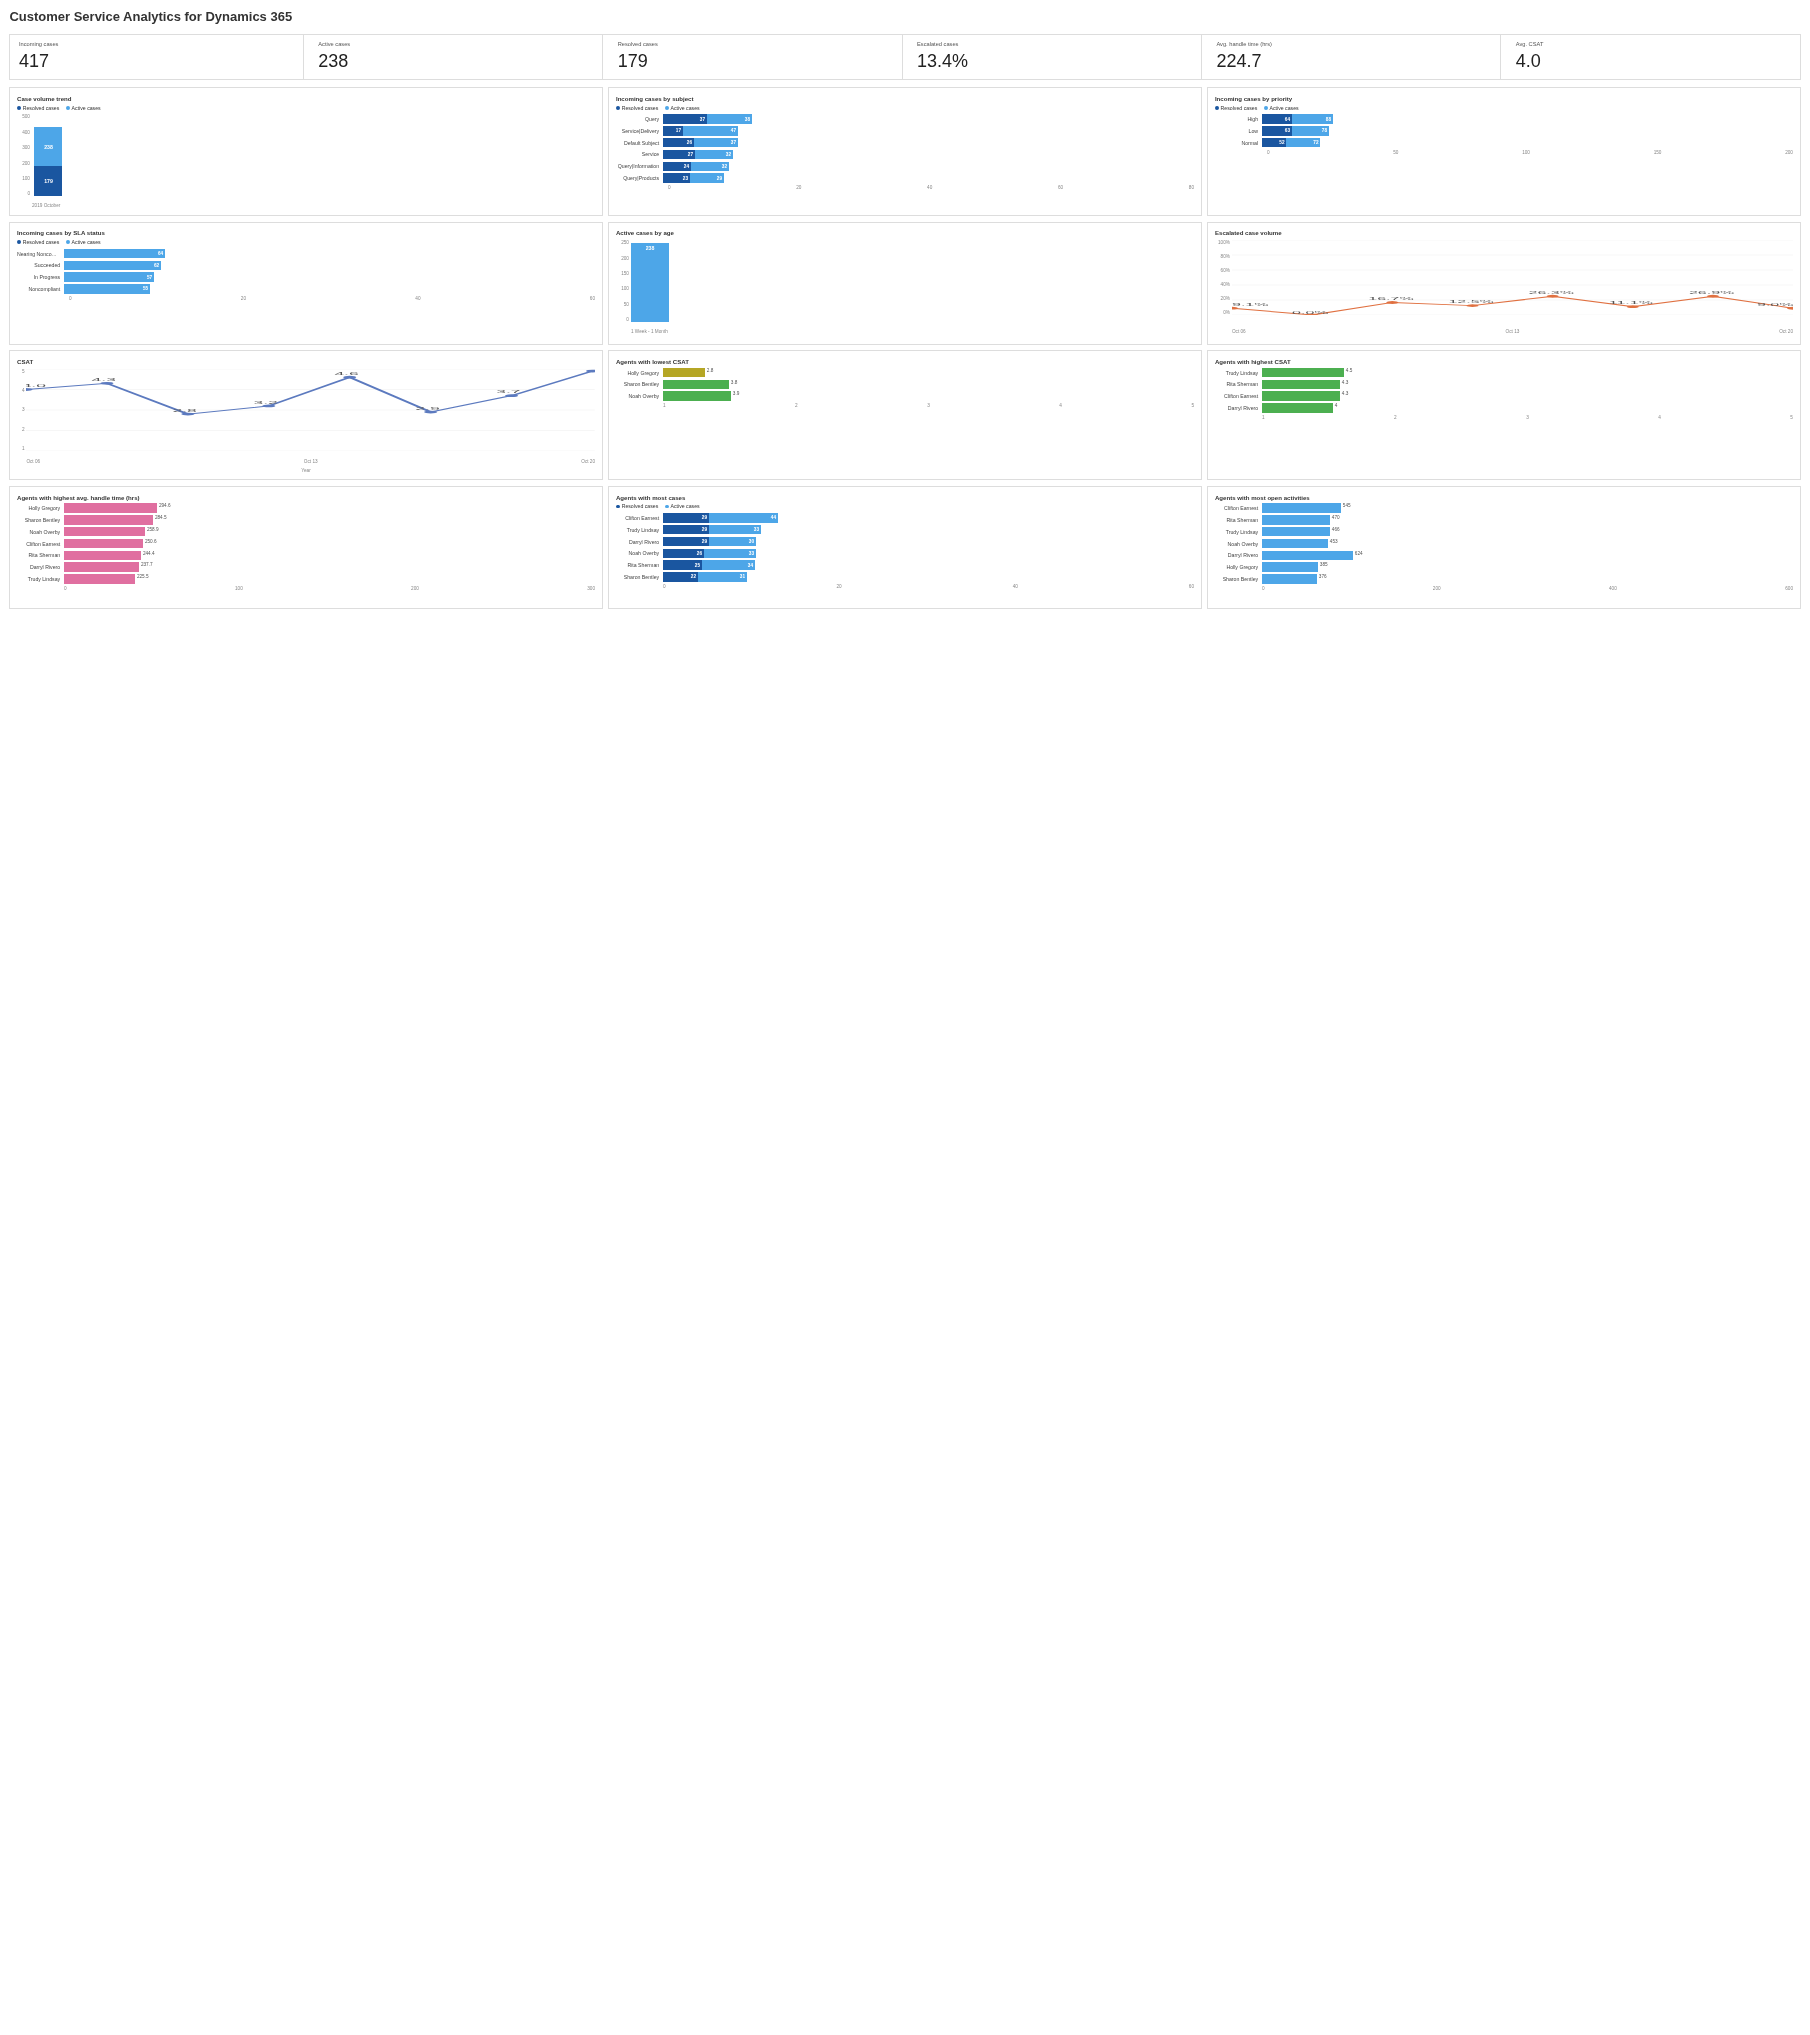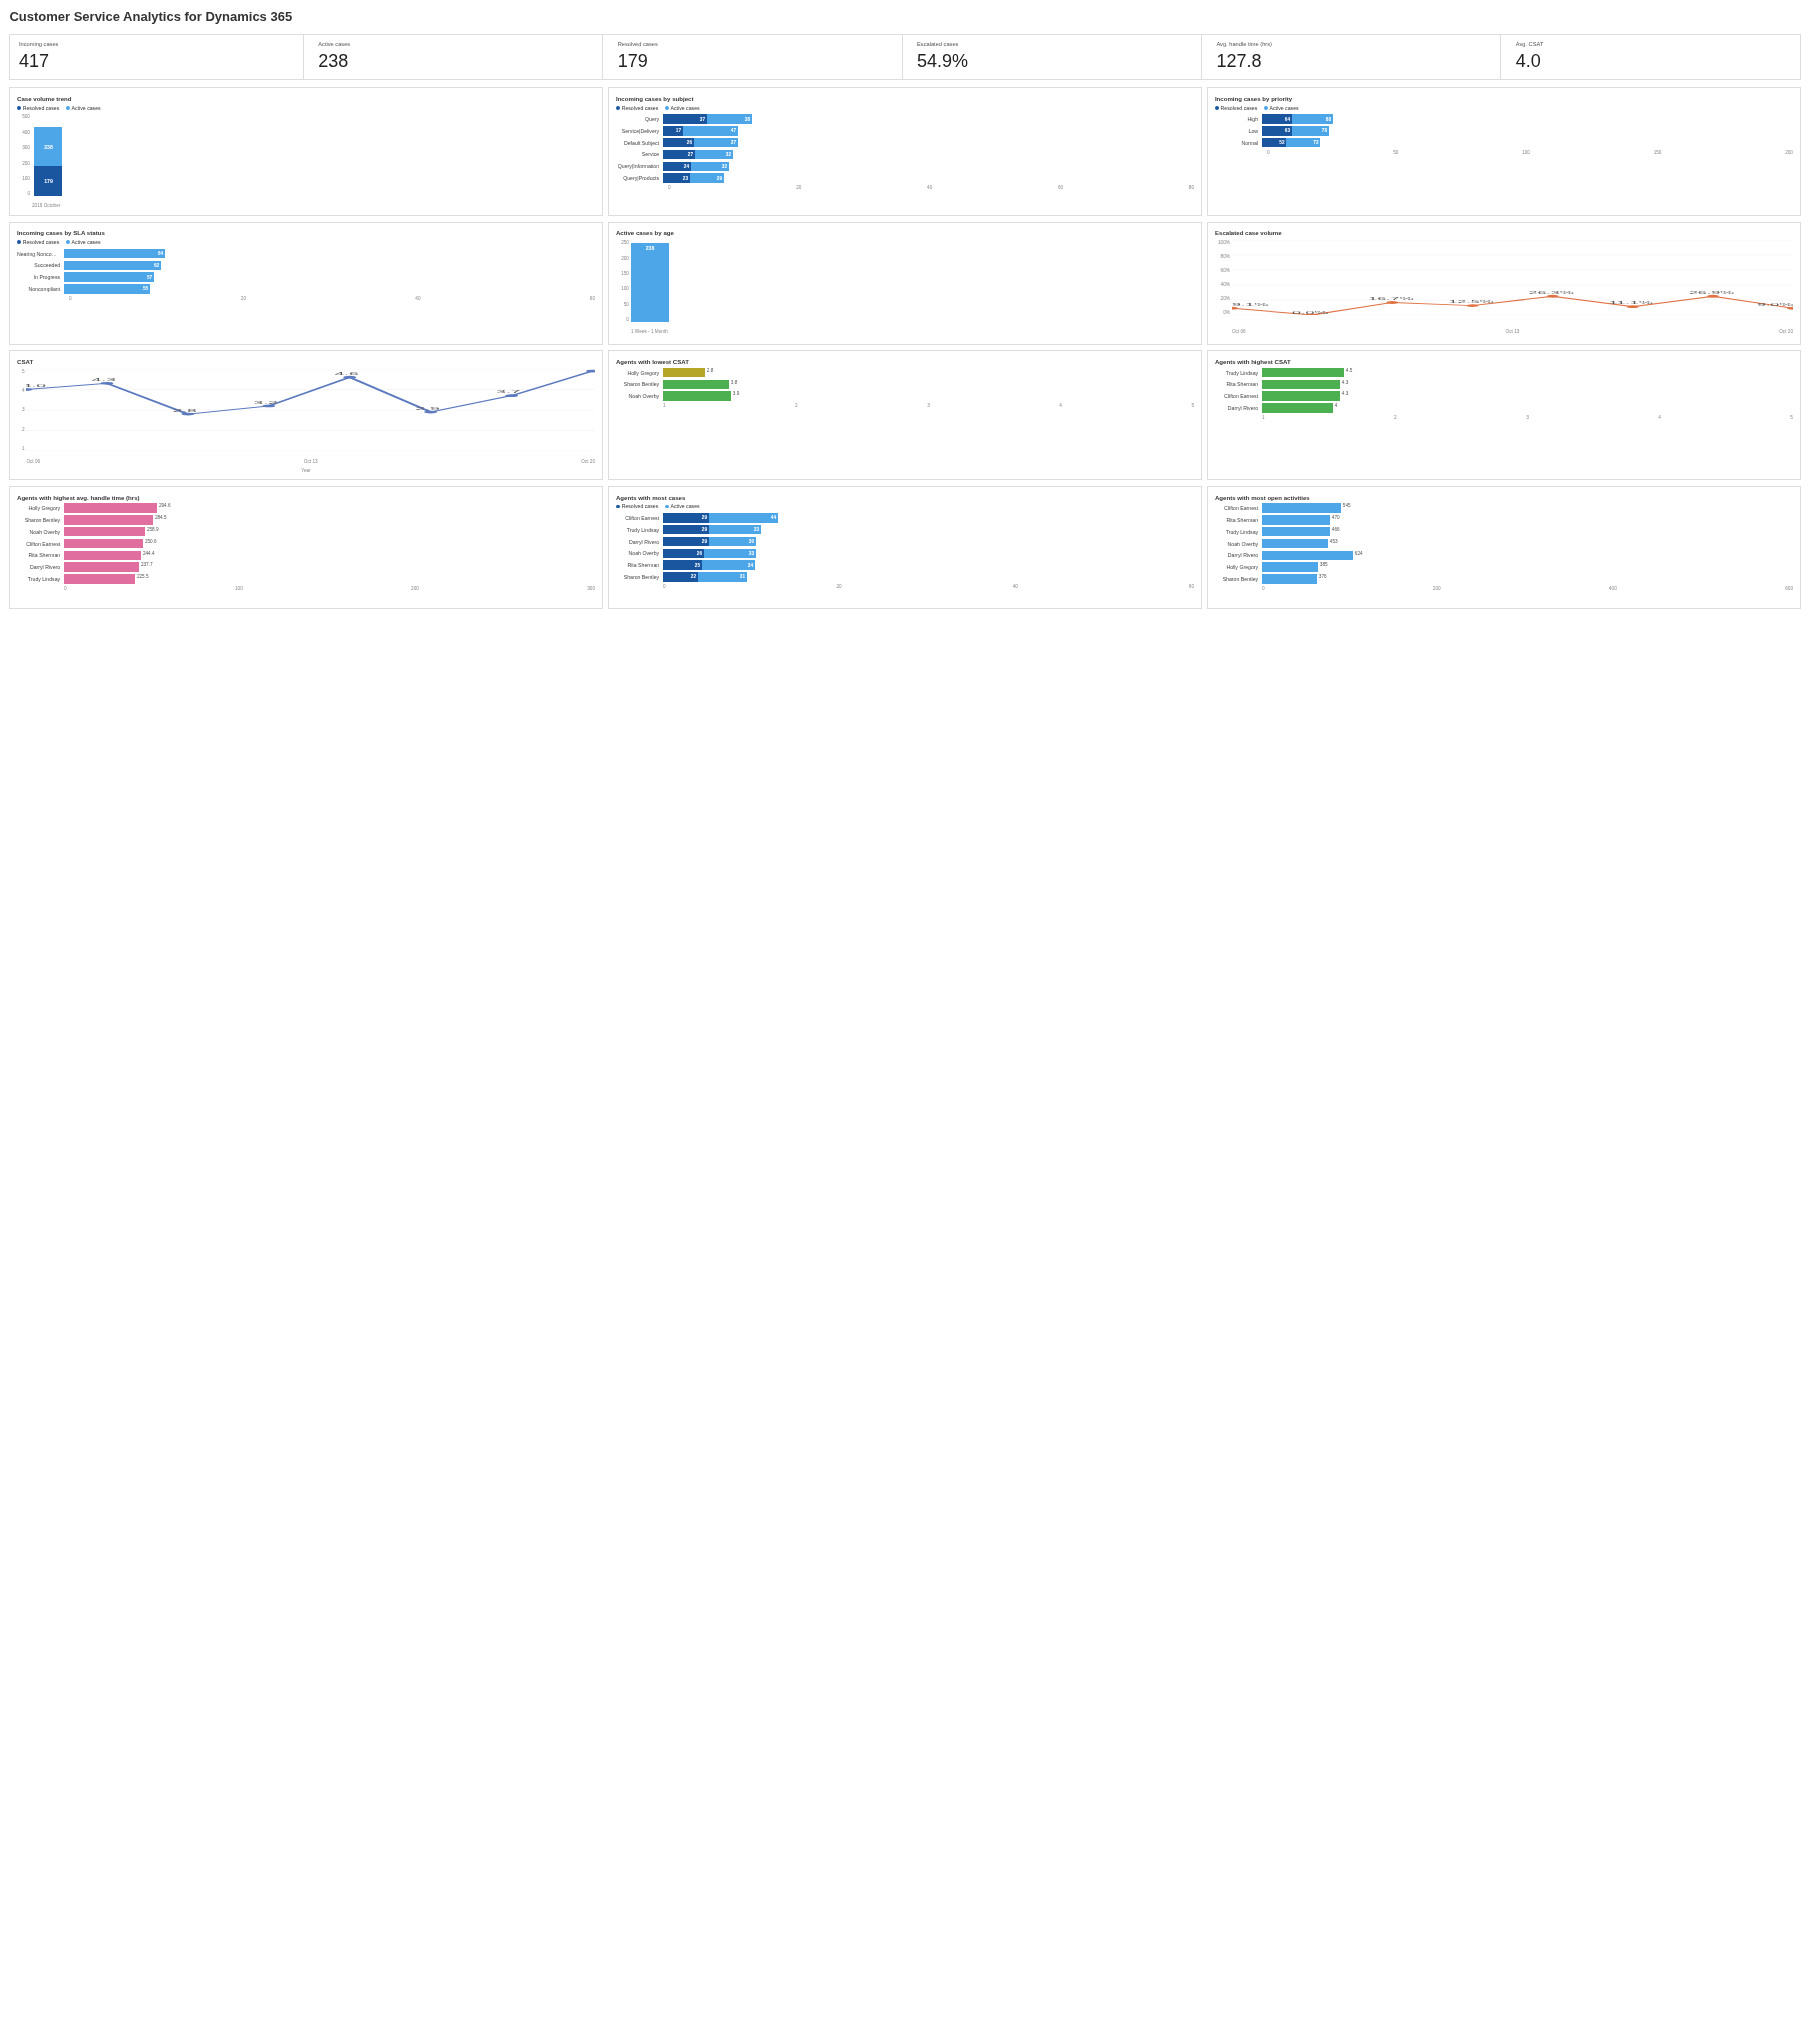--- a/index.html
+++ b/index.html
@@ -48,25 +48,25 @@
   <div class="kpi-card">
     <div class="kpi-label">Active cases</div>
     <div class="kpi-value">238</div>
   </div>
   <div class="kpi-card">
     <div class="kpi-label">Resolved cases</div>
     <div class="kpi-value">179</div>
   </div>
   <div class="kpi-card">
     <div class="kpi-label">Escalated cases</div>
-    <div class="kpi-value">54.9%</div>
+    <div class="kpi-value">13.4%</div>
   </div>
   <div class="kpi-card">
     <div class="kpi-label">Avg. handle time (hrs)</div>
-    <div class="kpi-value">127.8</div>
+    <div class="kpi-value">224.7</div>
   </div>
   <div class="kpi-card">
     <div class="kpi-label">Avg. CSAT</div>
     <div class="kpi-value">4.0</div>
   </div>
 </div>
 
 <div class="panel-3col">
 
   <div class="chart-panel">

